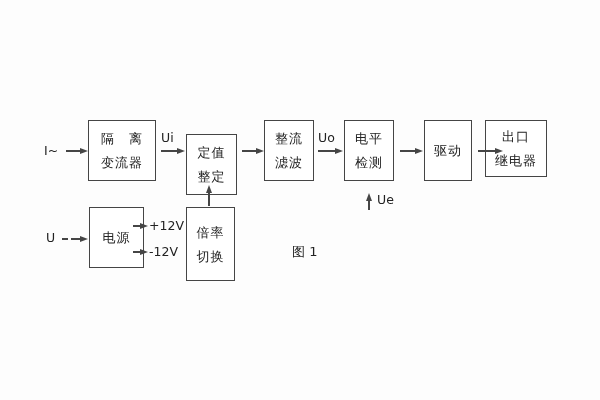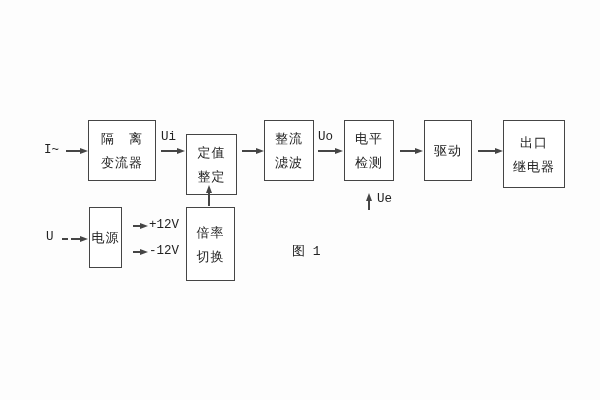--- a/index.html
+++ b/index.html
@@ -28,21 +28,20 @@
     letter-spacing:1px;
     color:var(--text);
     white-space:nowrap;
   }
   .bl{display:block;}
   .lbl{
     position:absolute;
     font-size:12.5px;line-height:13px;
     color:var(--text);
     white-space:nowrap;
-    font-family:Liberation Mono, monospace;
   }
   
   .hline{position:absolute;height:1.5px;background:var(--line);}
   .arrow-r::after{
     content:"";position:absolute;right:-8px;top:50%;
     transform:translateY(-50%);
     width:0;height:0;
     border-left:8px solid var(--line);
     border-top:3.5px solid transparent;
     border-bottom:3.5px solid transparent;
@@ -81,26 +80,26 @@
 
   <div class="box" style="left:344px;top:120px;width:50px;height:61px">
     <span class="bl">电平</span>
     <span class="bl">检测</span>
   </div>
 
   <div class="box" style="left:424px;top:120px;width:48px;height:61px">
     <span class="bl">驱动</span>
   </div>
 
-  <div class="box" style="left:503px;top:120px;width:62px;height:68px">
+  <div class="box" style="left:485px;top:120px;width:62px;height:57px">
     <span class="bl">出口</span>
     <span class="bl">继电器</span>
   </div>
 
-  <div class="box" style="left:89px;top:207px;width:33px;height:61px">
+  <div class="box" style="left:89px;top:207px;width:55px;height:61px">
     <span class="bl">电源</span>
   </div>
 
   <div class="box" style="left:186px;top:207px;width:49px;height:74px">
     <span class="bl">倍率</span>
     <span class="bl">切换</span>
   </div>
 
 
   <div class="hline arrow-r" style="left:66px;top:150px;width:14px"></div>

